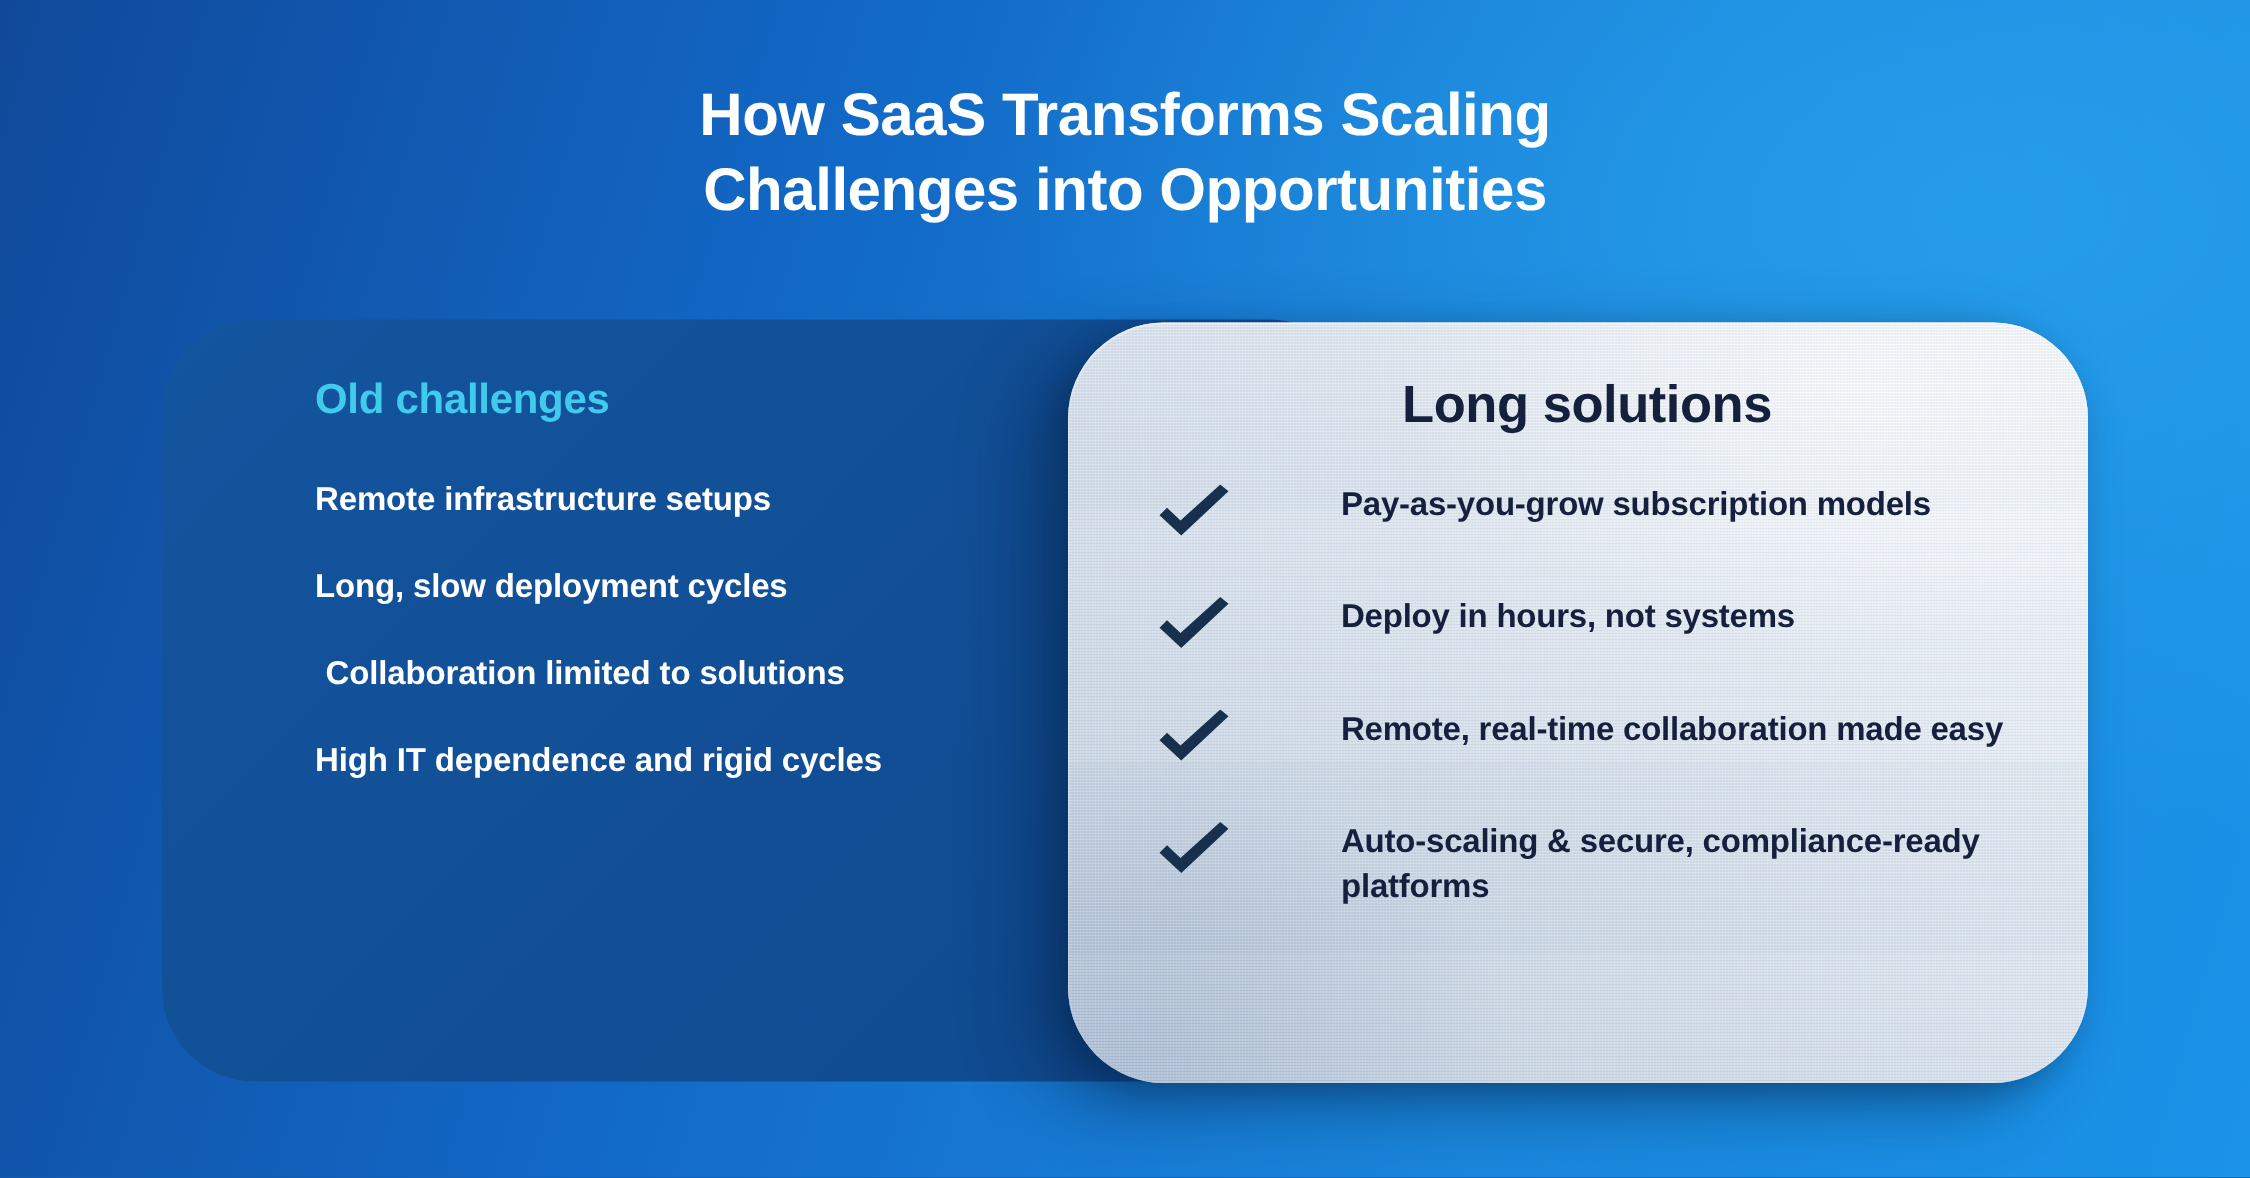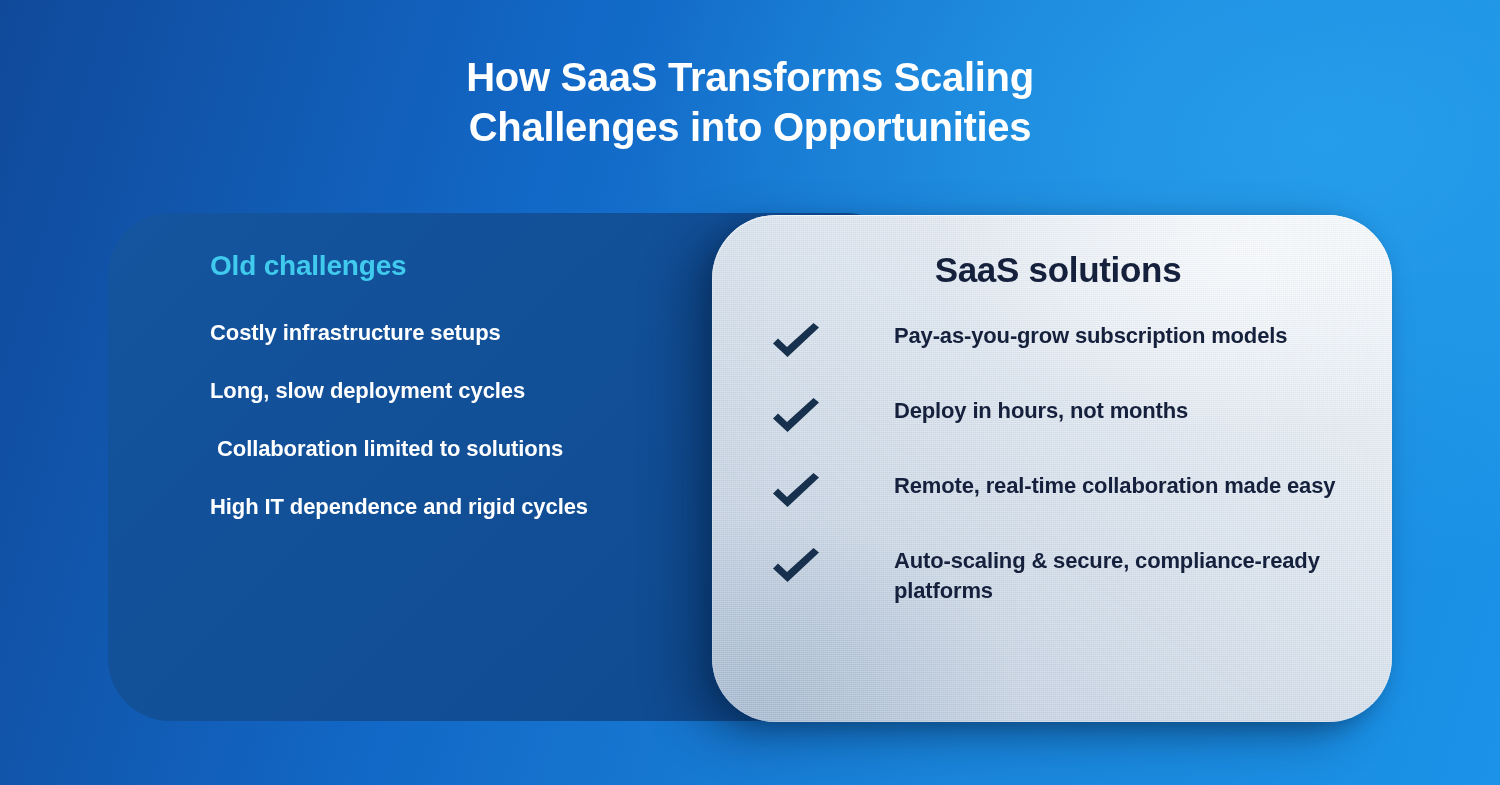--- a/index.html
+++ b/index.html
@@ -176,49 +176,49 @@
 
   <div class="title-block">
     <span class="title-line">How SaaS Transforms Scaling</span>
     <span class="title-line">Challenges into Opportunities</span>
   </div>
 
   <div class="left-card">
     <div class="left-inner">
       <h2 class="left-heading">Old challenges</h2>
       <ul class="left-list">
-        <li class="left-item">Costly infrastructure setups</li>
+        <li class="left-item">Remote infrastructure setups</li>
         <li class="left-item">Long, slow deployment cycles</li>
         <li class="left-item indent">Collaboration limited to solutions</li>
         <li class="left-item">High IT dependence and rigid cycles</li>
       </ul>
     </div>
   </div>
 
   <div class="right-card">
     <div class="right-inner">
-      <h2 class="right-heading">SaaS solutions</h2>
+      <h2 class="right-heading">Long solutions</h2>
       <ul class="right-list">
 
         <li class="right-item">
           <span class="check-icon">
             <svg viewBox="0 0 52 40" xmlns="http://www.w3.org/2000/svg" aria-hidden="true">
               <path d="M3 20.5 L17.5 34 L49 4.5 L43.5 0 L17 24 L8 15.5 Z" fill="#16304d"></path>
             </svg>
           </span>
           <span class="right-text">Pay-as-you-grow subscription models</span>
         </li>
 
         <li class="right-item">
           <span class="check-icon">
             <svg viewBox="0 0 52 40" xmlns="http://www.w3.org/2000/svg" aria-hidden="true">
               <path d="M3 20.5 L17.5 34 L49 4.5 L43.5 0 L17 24 L8 15.5 Z" fill="#16304d"></path>
             </svg>
           </span>
-          <span class="right-text">Deploy in hours, not months</span>
+          <span class="right-text">Deploy in hours, not systems</span>
         </li>
 
         <li class="right-item">
           <span class="check-icon">
             <svg viewBox="0 0 52 40" xmlns="http://www.w3.org/2000/svg" aria-hidden="true">
               <path d="M3 20.5 L17.5 34 L49 4.5 L43.5 0 L17 24 L8 15.5 Z" fill="#16304d"></path>
             </svg>
           </span>
           <span class="right-text">Remote, real-time collaboration made easy</span>
         </li>

